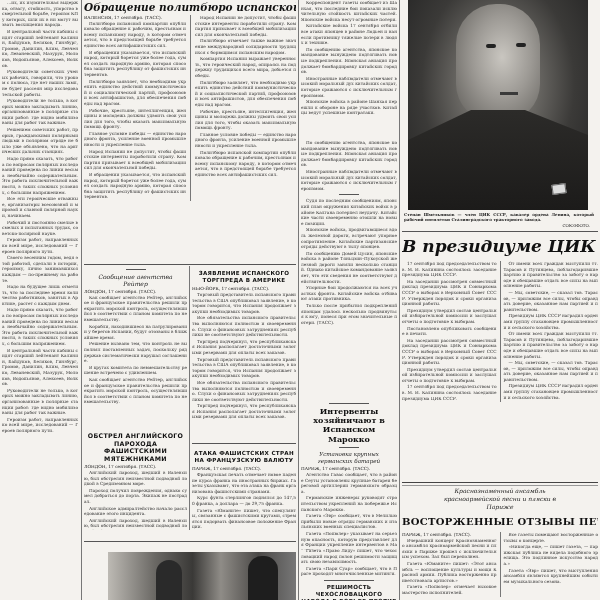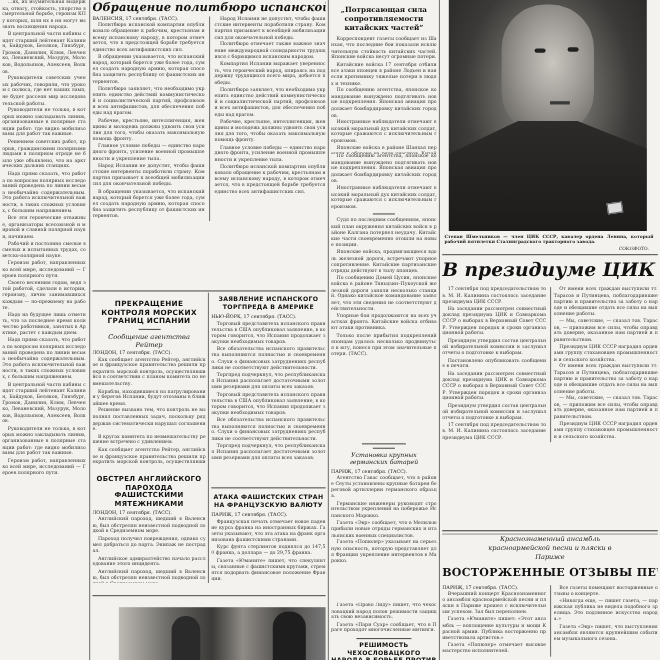--- a/index.html
+++ b/index.html
@@ -63,21 +63,20 @@
       <p>Политбюро заявляет, что необходимо укрепить единство действий коммунистической и социалистической партий, профсоюзов и всех антифашистов, для обеспечения победы над врагом.</p>
       <p>Рабочие, крестьяне, интеллигенция, женщины и молодежь должны удвоить свои усилия для того, чтобы оказать максимальную помощь фронту.</p>
       <p>Главное условие победы — единство народного фронта, усиление военной промышленности и укрепление тыла.</p>
       <p>Политбюро испанской компартии опубликовало обращение к рабочим, крестьянам и всему испанскому народу, в котором отмечается, что в предстоящей борьбе требуется единство всех антифашистских сил.</p>
     </div>
   </div>
 </div>
 <div style="position:absolute;left:84px;top:264px;width:212px;height:1px;background:#555;"></div>
 
 <div class="col" style="left:84px;top:266px;width:103px;height:156px;">
-  <div class="hd-block" style="font-size:6.6px;line-height:8px;margin:6px 2px 2px;">ПРЕКРАЩЕНИЕ КОНТРОЛЯ МОРСКИХ ГРАНИЦ ИСПАНИИ</div>
   <div class="hr-short"></div>
   <div class="sub-ital" style="font-size:6px;line-height:7px;padding:0 14px;margin-bottom:2px;">Сообщение агентства Рейтер</div>
   <div class="body-text">
     <div class="dateline">ЛОНДОН, 17 сентября. (ТАСС).</div>
     <p>Как сообщает агентство Рейтер, английское и французское правительства решили прекратить морской контроль, осуществлявшийся в соответствии с планом комитета по невмешательству.</p>
     <p>Корабли, находившиеся на патрулировании у берегов Испании, будут отозваны в ближайшее время.</p>
     <p>Решение вызвано тем, что контроль не выполнял поставленных задач, поскольку ряд держав систематически нарушал соглашение.</p>
     <p>В кругах комитета по невмешательству решение встречено с удивлением.</p>
     <p>Как сообщает агентство Рейтер, английское и французское правительства решили прекратить морской контроль, осуществлявшийся в соответствии с планом комитета по невмешательству.</p>
 
@@ -122,21 +121,20 @@
 
 <div style="position:absolute;left:84px;top:541px;width:212px;height:1px;background:#555;"></div>
 <div class="photo" style="left:108px;top:552px;width:188px;height:48px;background:linear-gradient(90deg,#bdbab4 0%,#6a6864 25%,#3a3937 45%,#8f8c87 60%,#4a4846 80%,#777 100%);">
   <div style="position:absolute;left:48px;top:8px;width:26px;height:40px;border-radius:13px 13px 0 0;background:#2a2a2a;"></div>
   <div style="position:absolute;left:140px;top:4px;width:30px;height:44px;border-radius:14px 14px 0 0;background:#1e1e1e;"></div>
 </div>
 
 <div class="vrule" style="left:298px;height:600px;"></div>
 
 <div class="col" style="left:301px;width:96px;height:140px;">
-  <div class="hd-serif" style="font-size:6.5px;line-height:7.8px;margin:6px 0 4px;">„Потрясающая сила сопротивляемости китайских частей“</div>
   <div class="body-text">
     <p>Корреспондент газеты сообщает из Шанхая, что последние бои показали исключительную стойкость китайских частей. Японские войска несут огромные потери.</p>
     <p>Китайские войска 17 сентября отбили все атаки японцев в районе Лодьен и нанесли противнику тяжелые потери в людях и технике.</p>
     <p>По сообщению агентства, японское командование вынуждено подтягивать новые подкрепления. Японская авиация продолжает бомбардировку китайских городов.</p>
     <p>Иностранные наблюдатели отмечают высокий моральный дух китайских солдат, которые сражаются с исключительным героизмом.</p>
     <p>Японские войска в районе Шанхая перешли к обороне на ряде участков. Китайцы ведут успешные контратаки.</p>
 
   </div>
 </div>
 
@@ -150,20 +148,21 @@
     <p>Судя по последним сообщениям, японский план окружения китайских войск в районе Калгана потерпел неудачу. Китайские части своевременно отошли на новые позиции.</p>
     <p>Японские войска, продвигающиеся вдоль железной дороги, встречают упорное сопротивление. Китайские партизанские отряды действуют в тылу японцев.</p>
     <p>По сообщению Домей Цусин, японские войска в районе Тяньцзин–Пукоуской железной дороги заняли несколько станций. Однако китайское командование заявляет, что эти сведения не соответствуют действительности.</p>
     <p>Упорные бои продолжаются на всех участках фронта. Китайские войска отбивают атаки противника.</p>
     <p>Только после прибытия подкреплений японцам удалось несколько продвинуться к югу, понеся при этом значительные потери. (ТАСС).</p>
   </div>
 </div>
 
 <div class="col" style="left:301px;top:400px;width:96px;height:150px;">
   <div class="hr-short" style="width:40px;"></div>
+  <div class="hd-serif" style="font-size:8px;line-height:9.2px;margin:3px 0 3px;">Интервенты хозяйничают в Испанском Марокко</div>
   <div class="hr-short"></div>
   <div class="sub-ital" style="font-size:5.6px;line-height:6.8px;margin:2px 10px 2px;">Установка крупных германских батарей</div>
   <div class="body-text">
     <div class="dateline">ПАРИЖ, 17 сентября. (ТАСС).</div>
     <p>Агентство Гавас сообщает, что в районе Сеуты установлены крупные батареи береговой артиллерии германского образца.</p>
     <p>Германские инженеры руководят строительством укреплений на побережье Испанского Марокко.</p>
     <p>Газета «Эвр» сообщает, что в Мелилью прибыли новые отряды германских и итальянских военных специалистов.</p>
     <p>Газета «Попюлер» указывает на серьезную опасность, которую представляет для Франции укрепление интервентов в Марокко.</p>
 
   </div>

